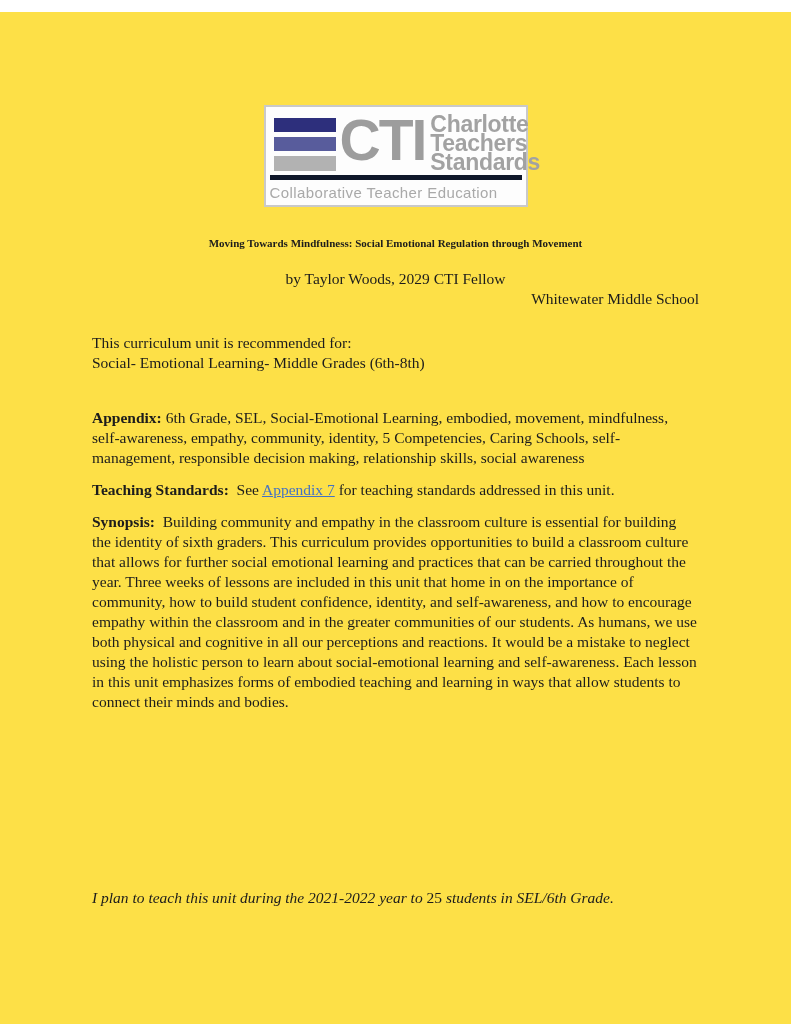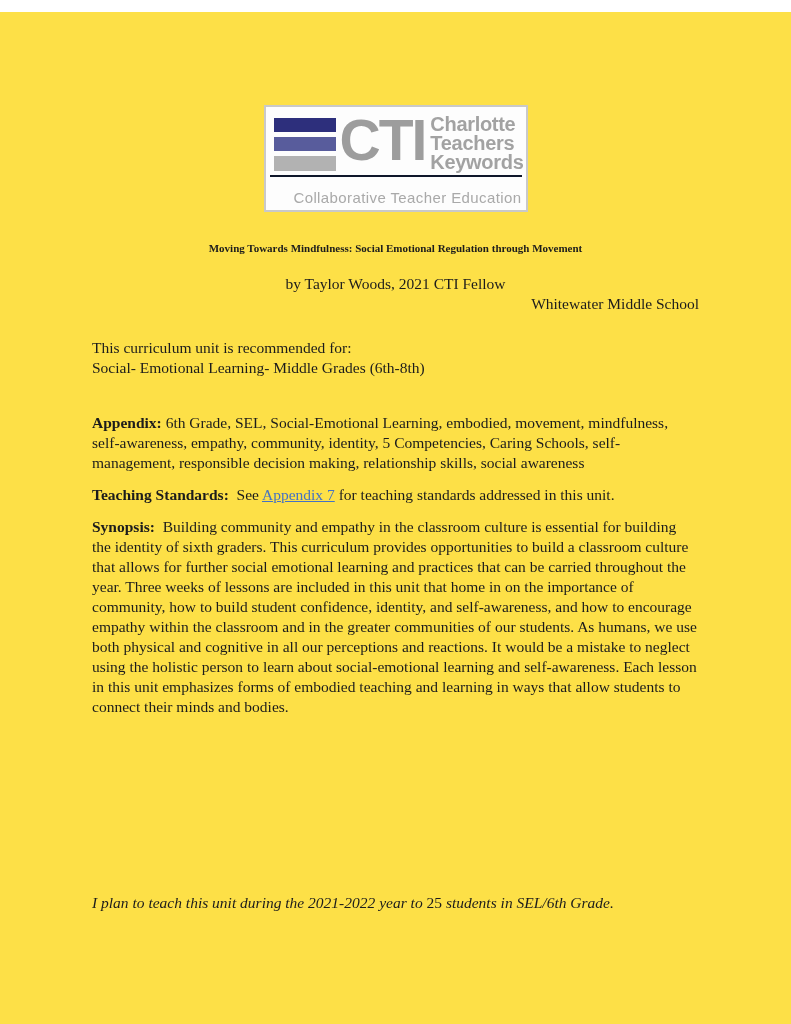--- a/index.html
+++ b/index.html
@@ -36,30 +36,30 @@
     letter-spacing: -2px;
     color: #9d9d9d;
     margin-left: 4px;
     flex: none;
   }
   .org-block {
     margin-left: 5px;
     margin-top: 1px;
     font-family: "Liberation Sans", sans-serif;
     font-weight: bold;
-    font-size: 20px;
+    font-size: 23px;
     line-height: 19px;
     letter-spacing: -0.3px;
     color: #a2a2a2;
   }
   .logo-tagline {
-    border-top: 2px solid #0f172a;
+    border-top: 5px solid #0f172a;
     margin: 1px 4px 0 4px;
-    padding: 12px 0 3px 0;
-    text-align: right;
+    padding: 4px 0 3px 0;
+    text-align: left;
     font-family: "Liberation Sans", sans-serif;
     font-size: 15px;
     line-height: 18px;
     letter-spacing: 0.4px;
     color: #a9a9a9;
     white-space: nowrap;
   }
 
   
   .doc {
@@ -99,31 +99,31 @@
     <div class="logo-main">
       <div class="bars">
         <div class="bar b1" style="background: rgb(45, 47, 124);"></div>
         <div class="bar b2" style="background: rgb(88, 92, 156);"></div>
         <div class="bar b3" style="background: rgb(178, 178, 178);"></div>
       </div>
       <div class="cti-text">CTI</div>
       <div class="org-block">
         <div>Charlotte</div>
         <div>Teachers</div>
-        <div>Keywords</div>
+        <div>Standards</div>
       </div>
     </div>
     <div class="logo-tagline">Collaborative Teacher Education</div>
   </div>
 
   <div class="doc">
 
     <div class="title">Moving Towards Mindfulness: Social Emotional Regulation through Movement</div>
 
-    <div class="byline">by Taylor Woods, 2021 CTI Fellow</div>
+    <div class="byline">by Taylor Woods, 2029 CTI Fellow</div>
     <div class="school">Whitewater Middle School</div>
 
     <div class="recommended">
       <div>This curriculum unit is recommended for:</div>
       <div>Social- Emotional Learning- Middle Grades (6th-8th)</div>
     </div>
 
     <p class="para keywords-para"><strong>Appendix:</strong><span> 6th Grade, SEL, Social-Emotional Learning, embodied, movement, mindfulness, self-awareness, empathy, community, identity, 5 Competencies, Caring Schools, self-management, responsible decision making, relationship skills, social awareness</span></p>
 
     <p class="para standards-para"><strong>Teaching Standards:</strong><span>  See </span><a class="appendix-link" style="color: rgb(68, 114, 196);">Appendix 7</a><span> for teaching standards addressed in this unit.</span></p>

